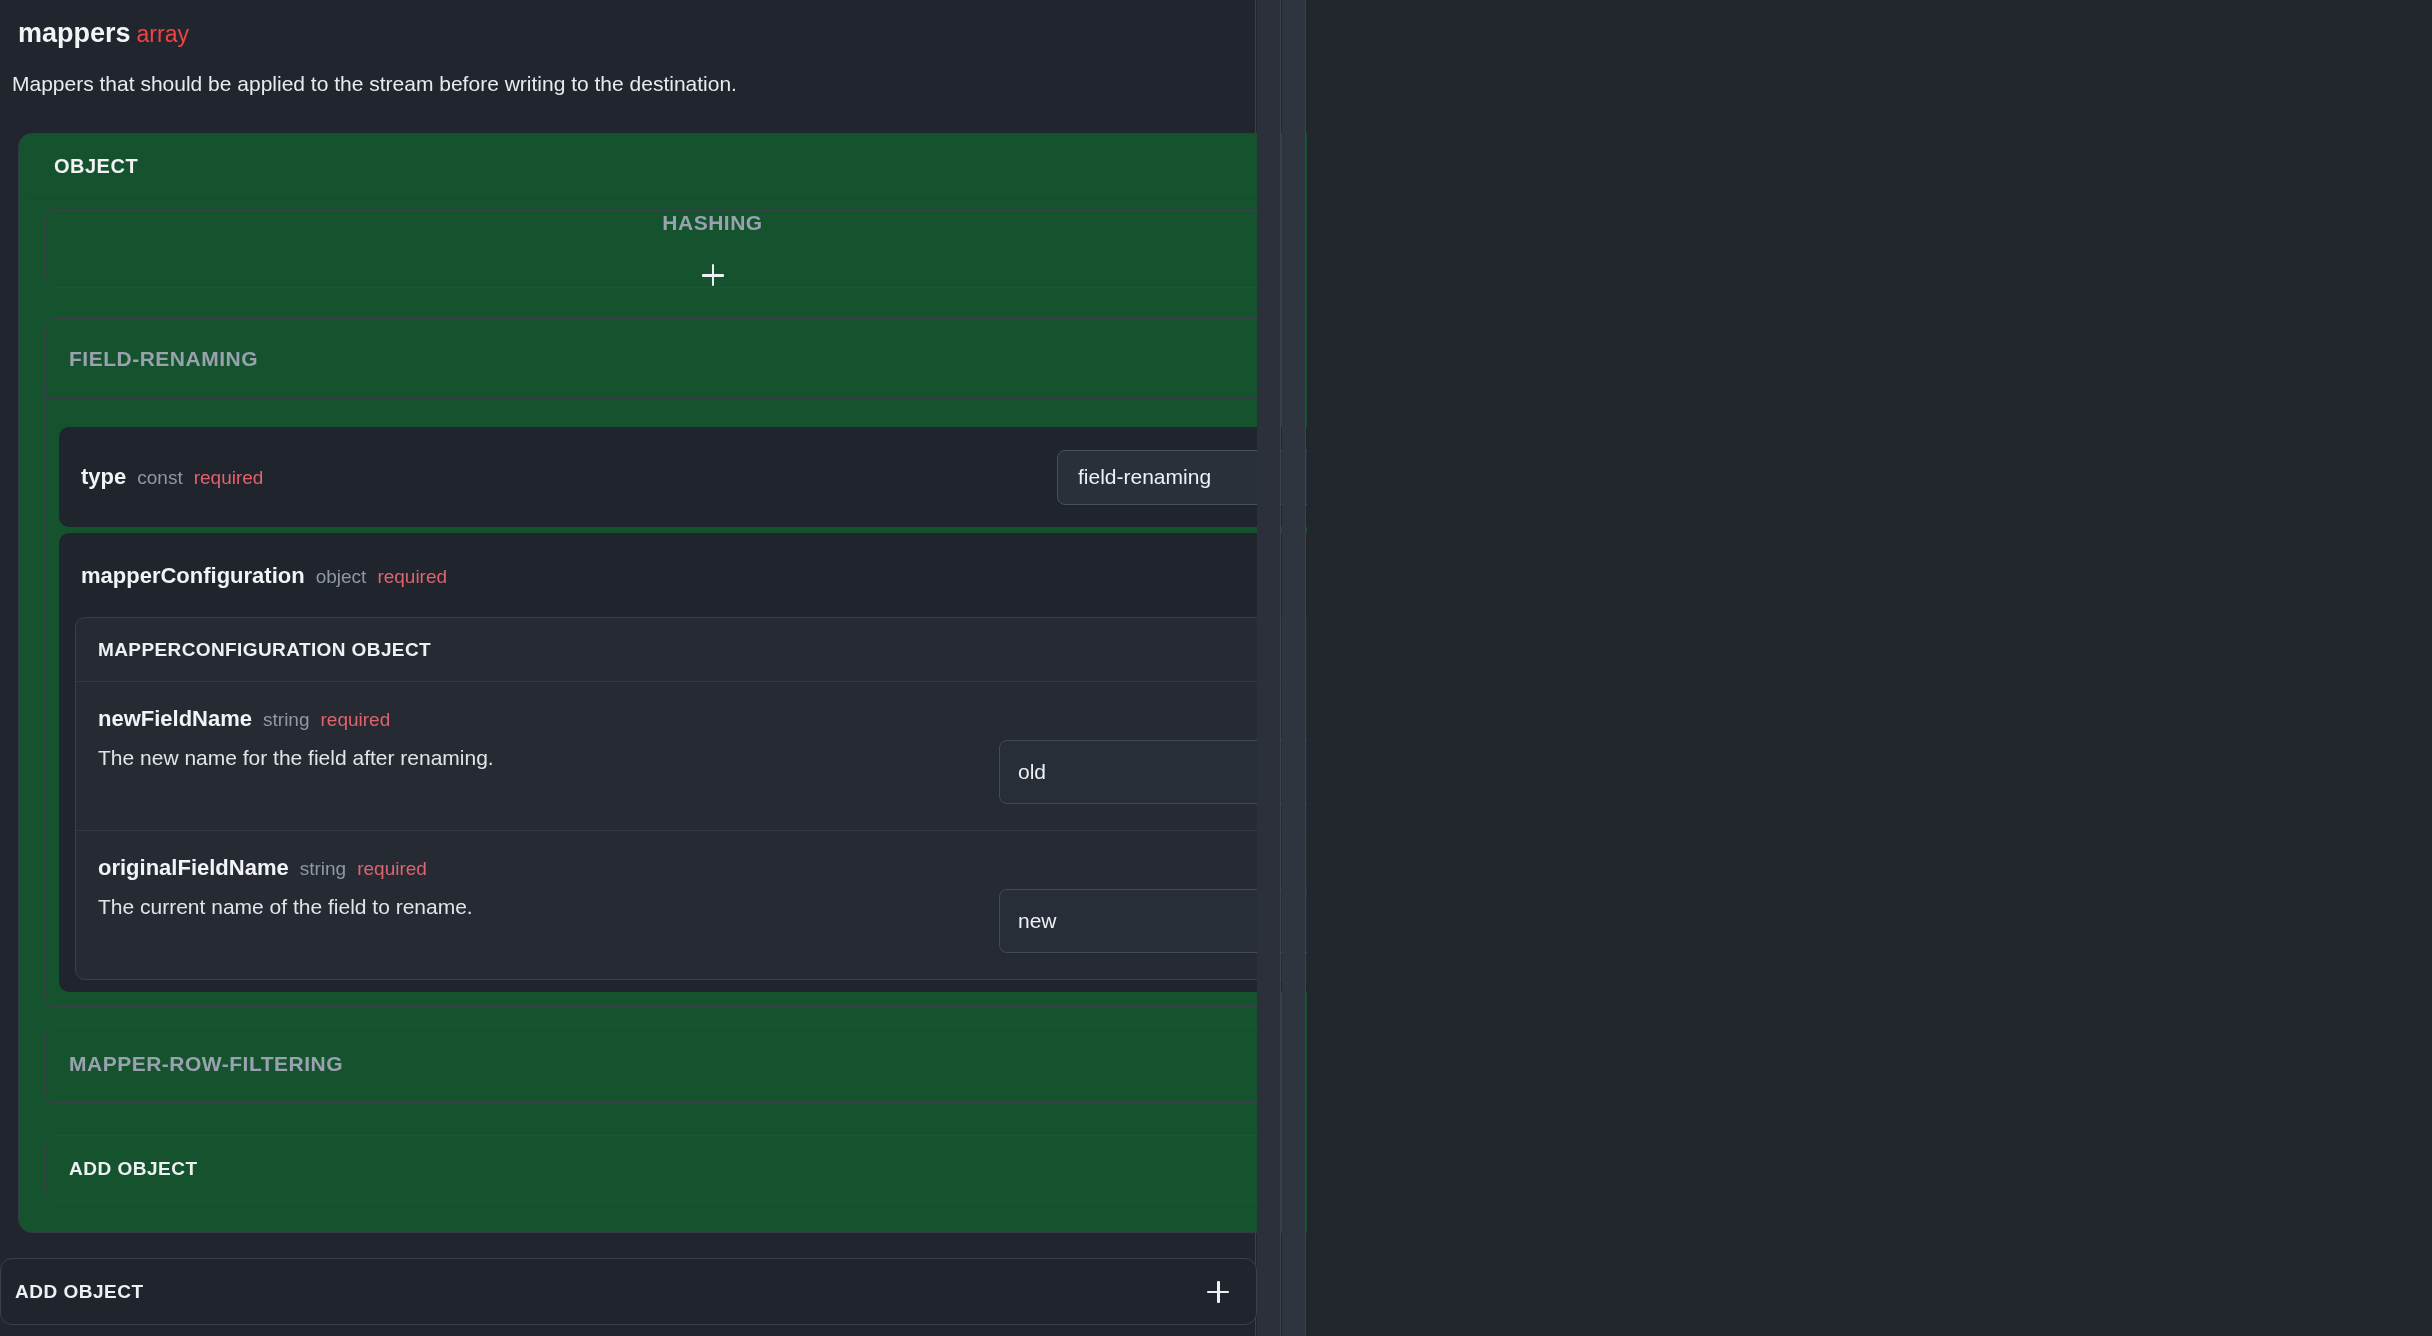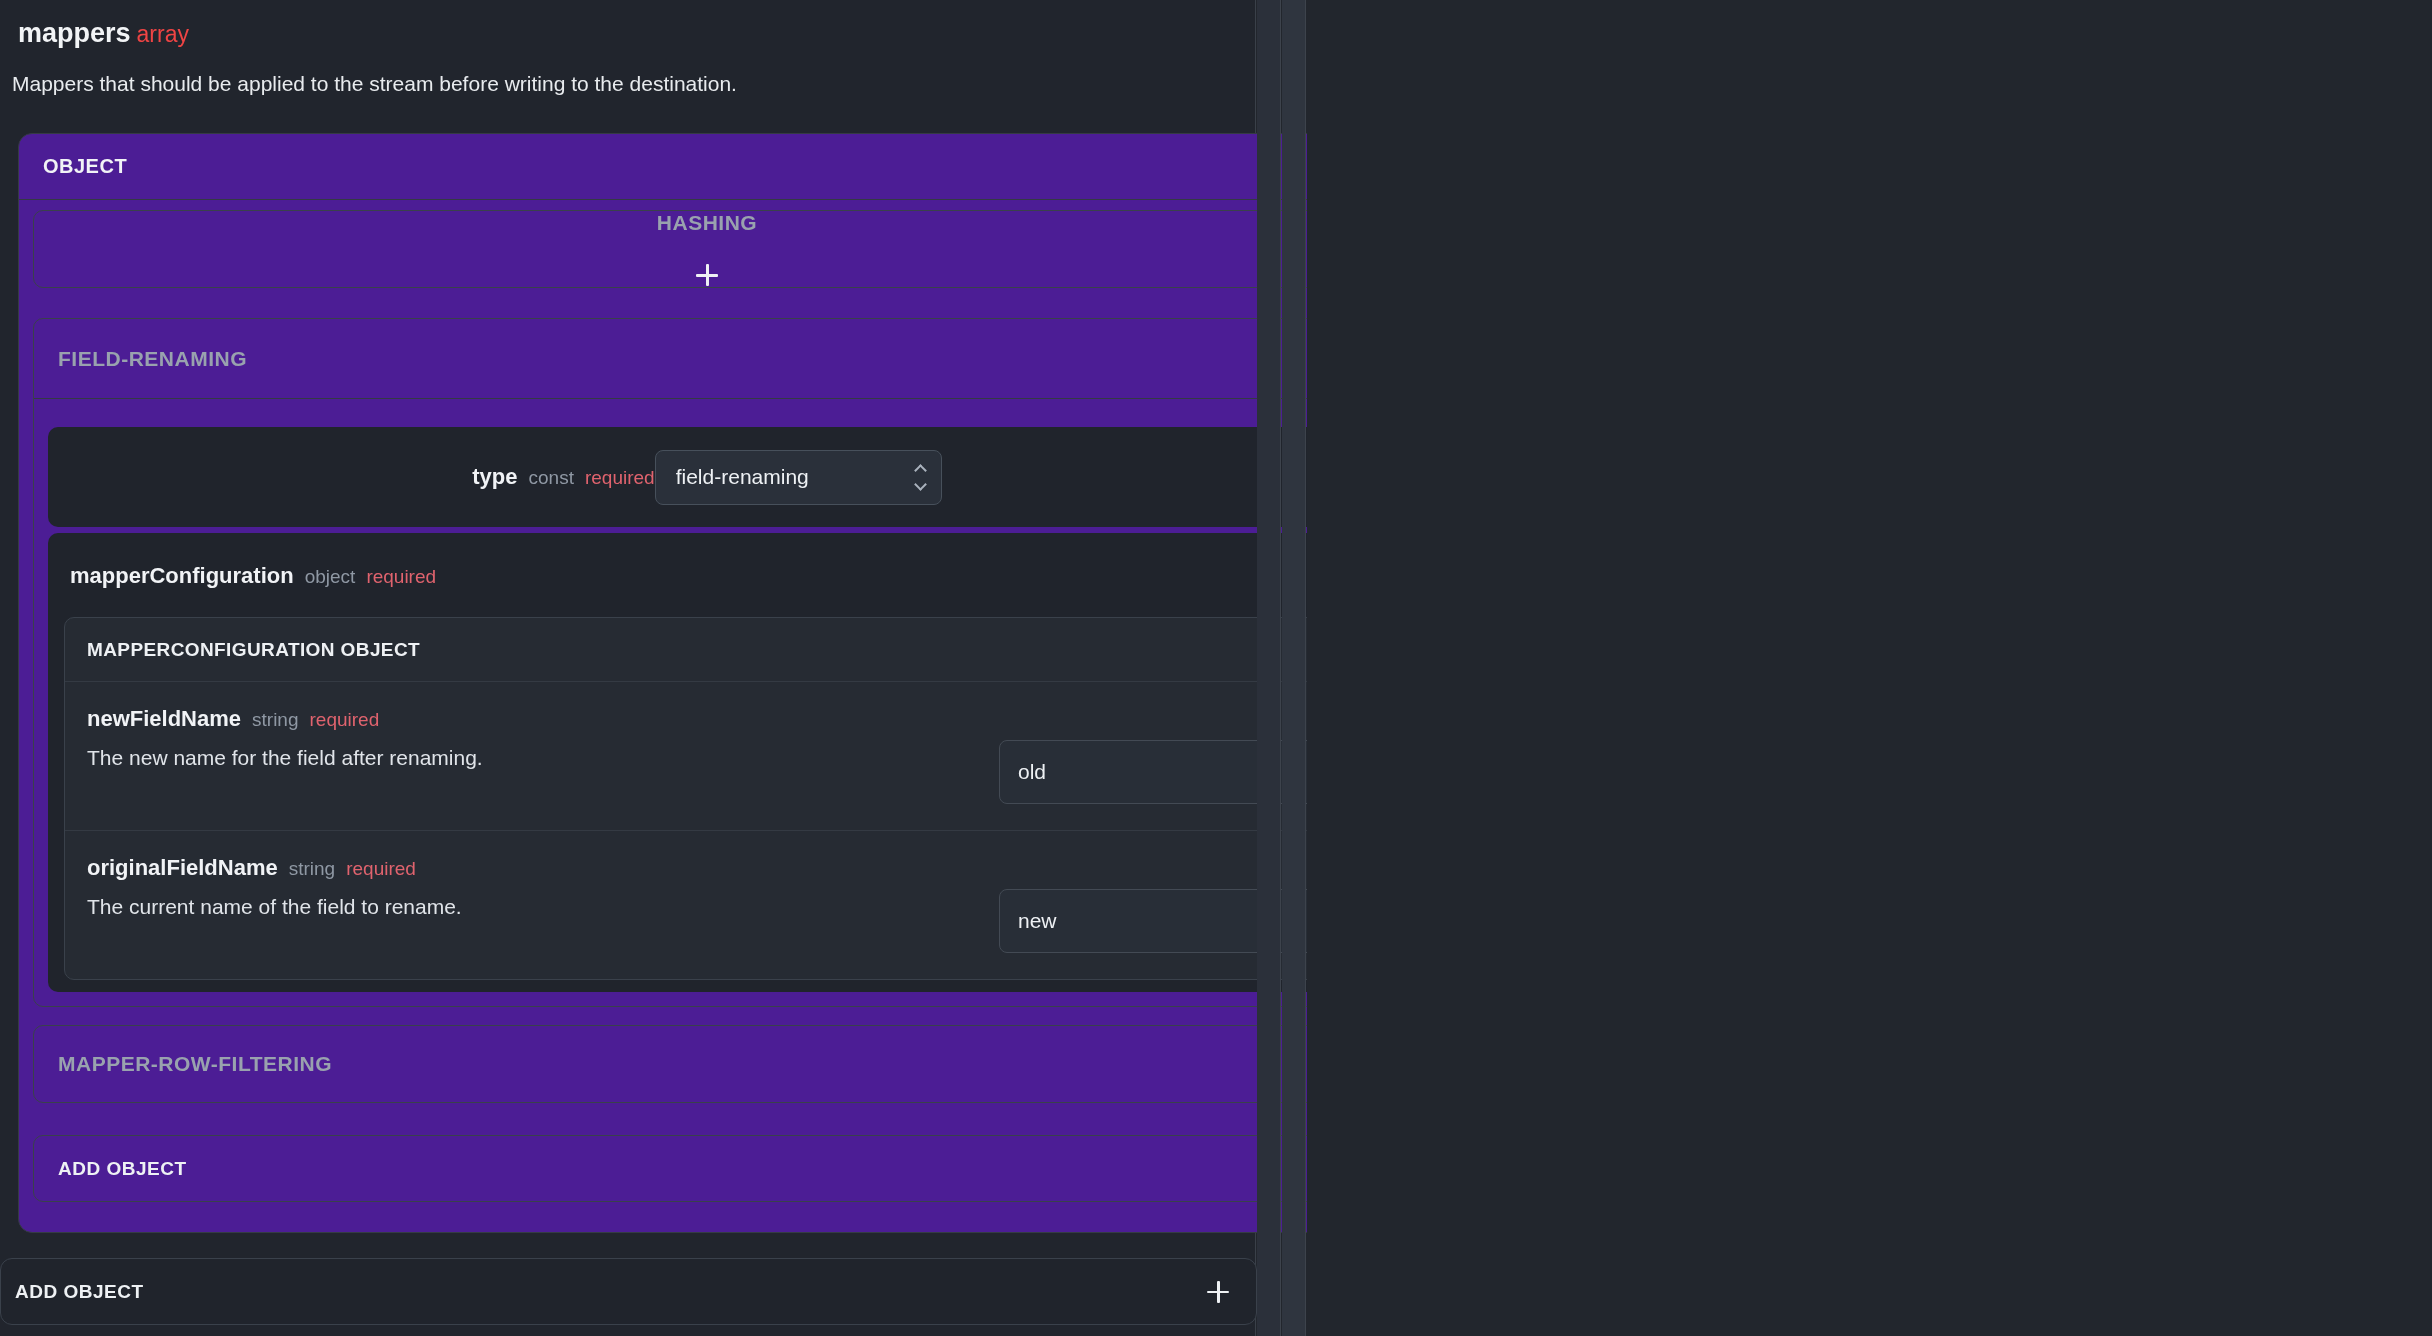--- a/index.html
+++ b/index.html
@@ -19,21 +19,21 @@
                 background:#2f353f; border-right:1px solid #3d434c; }
   .right-col  { position:absolute; left:1307px; top:0; right:0; height:1336px; background:#22262d; }
 
   
   .field-head { position:absolute; left:18px; top:18px; display:flex; align-items:baseline; gap:6px; }
   .field-name { font-size:27px; font-weight:bold; color:#f2f4f6; }
   .field-type { font-size:23px; color:#ef4444; }
   .field-desc { position:absolute; left:12px; top:72px; font-size:21px; color:#e8ebee; }
 
   .object-card { position:absolute; left:18px; top:133px; width:1378px; height:1100px;
-                 background:#4c1d95; border:1px solid #353b44; border-radius:14px; }
+                 background:#14532d; border:1px solid #353b44; border-radius:14px;padding-left:11px; }
   .row-flex { display:flex; align-items:center; justify-content:space-between; }
   .object-header { height:66px; padding:0 24px; border-bottom:1px solid #343a43; }
   .object-title { font-size:20px; font-weight:bold; letter-spacing:.5px; color:#f1f3f6; }
   .object-actions { display:flex; align-items:center; gap:44px; }
   .minus-bar { width:22px; height:3px; border-radius:2px; background:#e9edf1; cursor:pointer; }
 
   .sub-card { margin:0 14px; border:1px solid #3a414b; border-radius:10px;
               display:flex; align-items:center; justify-content:space-between; padding:0 24px; }
   .hashing-card  { margin-top:10px; height:78px;flex-direction:column; }
   .mrf-card      { margin-top:18px; height:78px;gap:40px; }
@@ -47,21 +47,21 @@
   .plus::after  { left:1px; top:11px; width:22px; height:2.5px; }
 
   .close-x { font-size:21px; color:#eef1f4; cursor:pointer; line-height:1; }
 
   .fr-section { margin:30px 14px 0; border:1px solid #3a414b; border-radius:10px; }
   .fr-header { height:80px; padding:0 24px; border-bottom:1px solid #343a43; }
   .fr-body { padding:14px; }
 
   .dark-panel { background:#20242c; border-radius:10px; }
   .type-panel { margin-top:14px; height:100px; display:flex; align-items:center;
-                justify-content:center; padding:0 22px; }
+                justify-content:space-between; padding:0 22px; }
   .prop-line { display:flex; align-items:baseline; gap:11px; }
   .prop-name { font-size:22px; font-weight:bold; color:#f1f3f6; }
   .prop-kind { font-size:19px; color:#8f98a4; }
   .prop-req  { font-size:19px; color:#e0636e; }
 
   .select-box { width:287px; height:55px; background:#2a303a; border:1px solid #47505b;
                 border-radius:8px; display:flex; align-items:center; justify-content:space-between;
                 padding:0 16px 0 20px; cursor:pointer; }
   .select-value { font-size:21px; color:#eef1f4; }
   .stepper { display:flex; flex-direction:column; gap:5px; align-items:center; }

